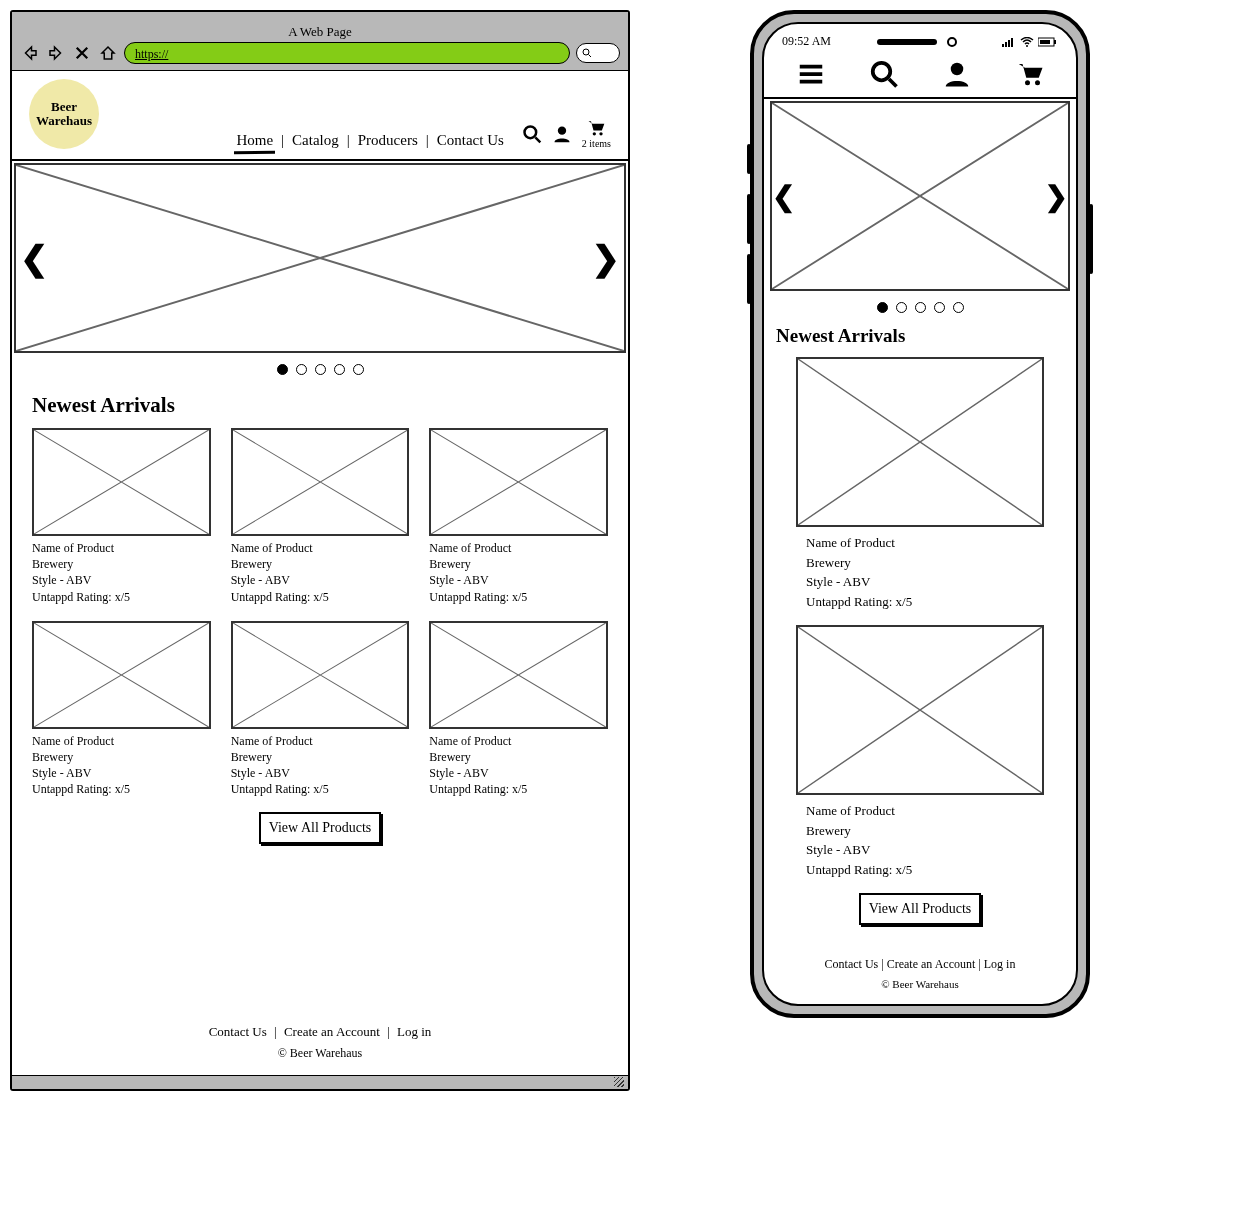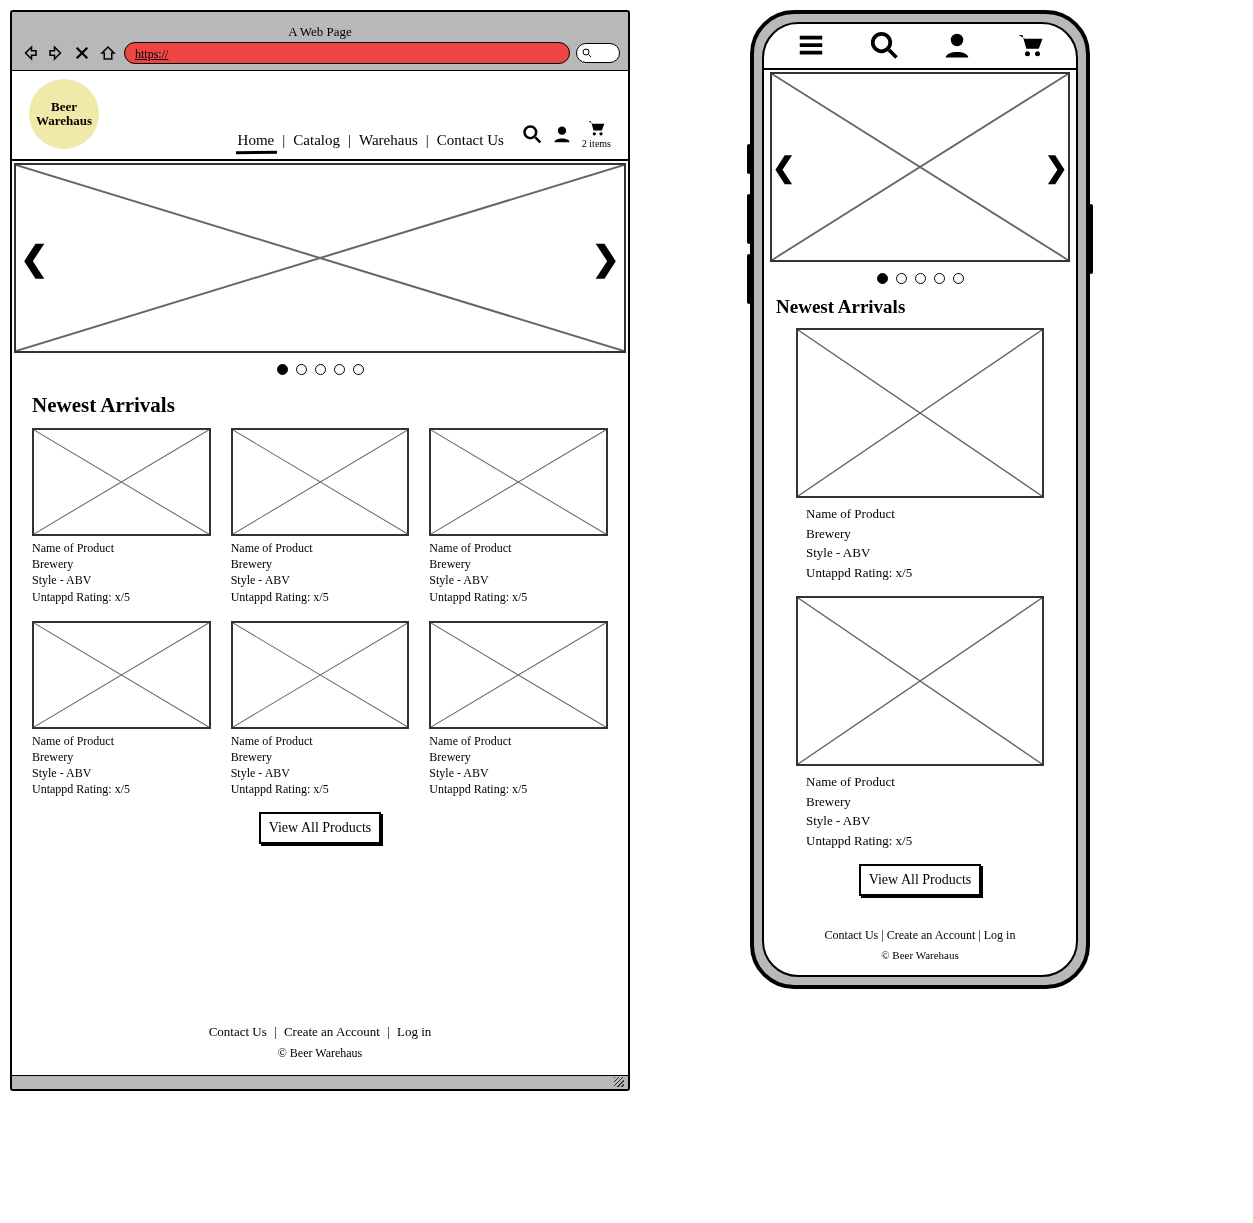--- a/index.html
+++ b/index.html
@@ -21,21 +21,21 @@
     .browser-chrome {
       background: #b8b8b8;
       border-bottom: 1px solid #000;
       padding: 12px 8px 6px;
     }
     .chrome-title { text-align: center; font-size: 13px; margin-bottom: 2px; }
     .chrome-bar { display: flex; align-items: center; gap: 6px; }
     .chrome-btn { width: 20px; height: 20px; display: flex; align-items: center; justify-content: center; }
     .chrome-btn svg { width: 18px; height: 18px; }
     .url-field {
-      flex: 1; background: #ef4444; border: 1.5px solid #000; border-radius: 12px;
+      flex: 1; background: #84cc16; border: 1.5px solid #000; border-radius: 12px;
       font-size: 12px; padding: 2px 10px; height: 22px; line-height: 18px; text-decoration: underline;
     }
     .chrome-search { width: 44px; height: 20px; background: #fff; border: 1.5px solid #000; border-radius: 10px; display: flex; align-items: center; padding-left: 4px;}
     .chrome-search svg { width: 12px; height: 12px; }
     .browser-body { background: #fff; }
     .resize-handle { background: #b8b8b8; height: 14px; border-top: 1px solid #000; position: relative; }
     .resize-handle::after { content:""; position:absolute; right:4px; bottom:2px; width:10px; height:10px;
       background: repeating-linear-gradient(135deg, #333 0 1px, transparent 1px 3px); }
     
     
@@ -144,21 +144,21 @@
   <div class="browser-body">
 
     <div class="site-header">
       <div class="logo">Beer Warehaus</div>
       <div class="nav-row">
         <div class="nav-links">
           <span class="nav-link active">Home</span>
           <span class="nav-sep">|</span>
           <span class="nav-link">Catalog</span>
           <span class="nav-sep">|</span>
-          <span class="nav-link">Warehaus</span>
+          <span class="nav-link">Producers</span>
           <span class="nav-sep">|</span>
           <span class="nav-link">Contact Us</span>
         </div>
         <div class="nav-icons">
           <span class="nav-ico"><svg viewBox="0 0 24 24" fill="none" stroke="#000" stroke-width="3">
                 <circle cx="10" cy="10" r="7"></circle>
                 <path d="M16 16 L22 22"></path>
               </svg></span>
           <span class="nav-ico"><svg viewBox="0 0 24 24" fill="#000">
                 <circle cx="12" cy="8" r="5"></circle>
@@ -291,20 +291,44 @@
   </div>
   <div class="resize-handle"></div>
 </div>
 
 <div class="phone-frame">
   <div class="phone-side-btn sb1"></div>
   <div class="phone-side-btn sb2"></div>
   <div class="phone-side-btn sb3"></div>
   <div class="phone-side-btn sb4"></div>
   <div class="phone-screen">
+    <div class="notch-bar">
+      <span>09:52 AM</span>
+      <div class="notch-center">
+        <div class="notch-pill"></div>
+        <div class="notch-dot"></div>
+      </div>
+      <div class="status-ico">
+        <svg width="14" height="10" viewBox="0 0 14 10">
+            <rect x="0" y="7" width="2" height="3" fill="#000"></rect>
+            <rect x="3" y="5" width="2" height="5" fill="#000"></rect>
+            <rect x="6" y="3" width="2" height="7" fill="#000"></rect>
+            <rect x="9" y="1" width="2" height="9" fill="#000"></rect>
+          </svg>
+        <svg width="14" height="10" viewBox="0 0 14 10">
+            <path d="M1 3 Q7 -2 13 3 M3 5 Q7 1 11 5 M5 7 Q7 5 9 7" stroke="#000" stroke-width="1.5" fill="none"></path>
+            <circle cx="7" cy="9" r="1" fill="#000"></circle>
+          </svg>
+        <svg width="20" height="10" viewBox="0 0 20 10">
+            <rect x="0" y="1" width="16" height="8" stroke="#000" fill="none"></rect>
+            <rect x="16" y="3" width="2" height="4" fill="#000"></rect>
+            <rect x="2" y="3" width="10" height="4" fill="#000"></rect>
+          </svg>
+      </div>
+    </div>
 
     <div class="phone-header">
       <span class="picon"><svg viewBox="0 0 24 24" stroke="#000" stroke-width="3">
             <path d="M3 6 H21 M3 12 H21 M3 18 H21"></path>
           </svg></span>
       <span class="picon"><svg viewBox="0 0 24 24" fill="none" stroke="#000" stroke-width="3">
             <circle cx="10" cy="10" r="7"></circle>
             <path d="M16 16 L22 22"></path>
           </svg></span>
       <span class="picon"><svg viewBox="0 0 24 24" fill="#000">

